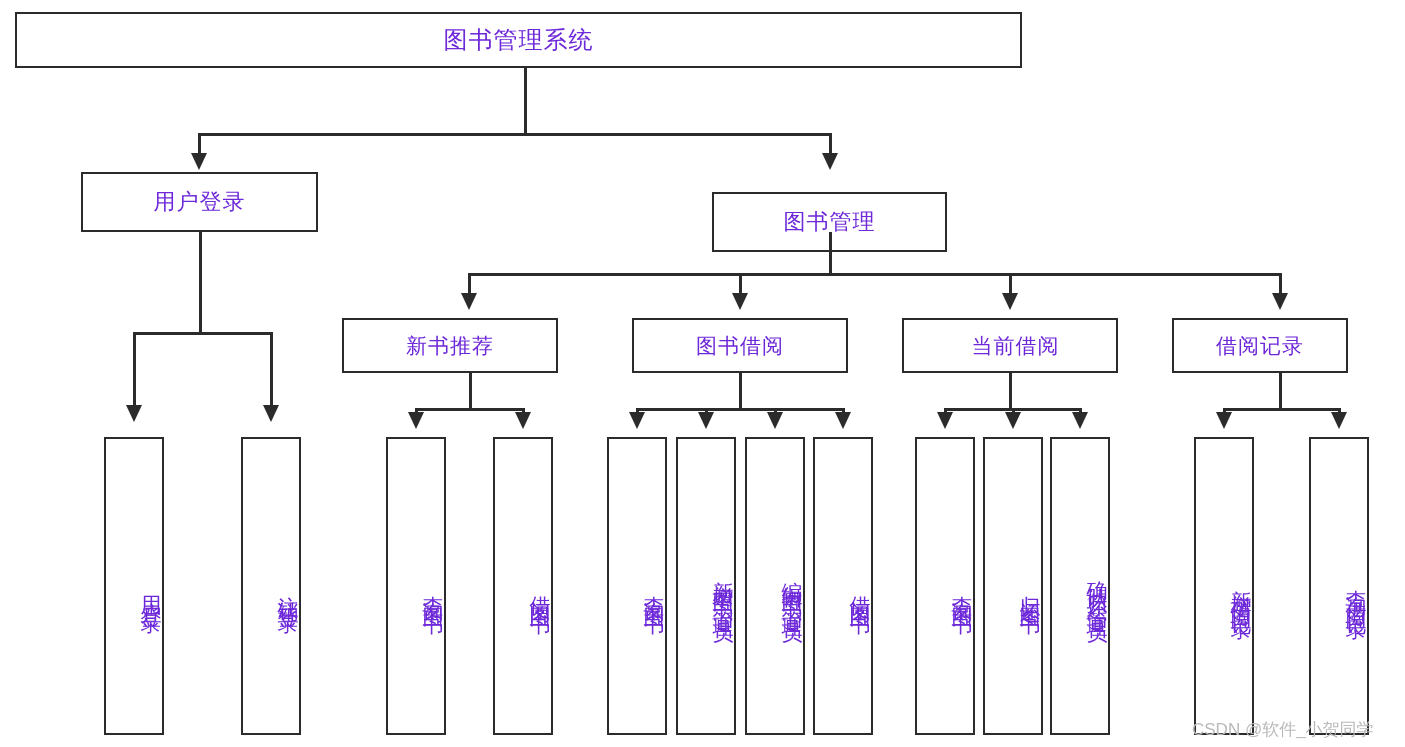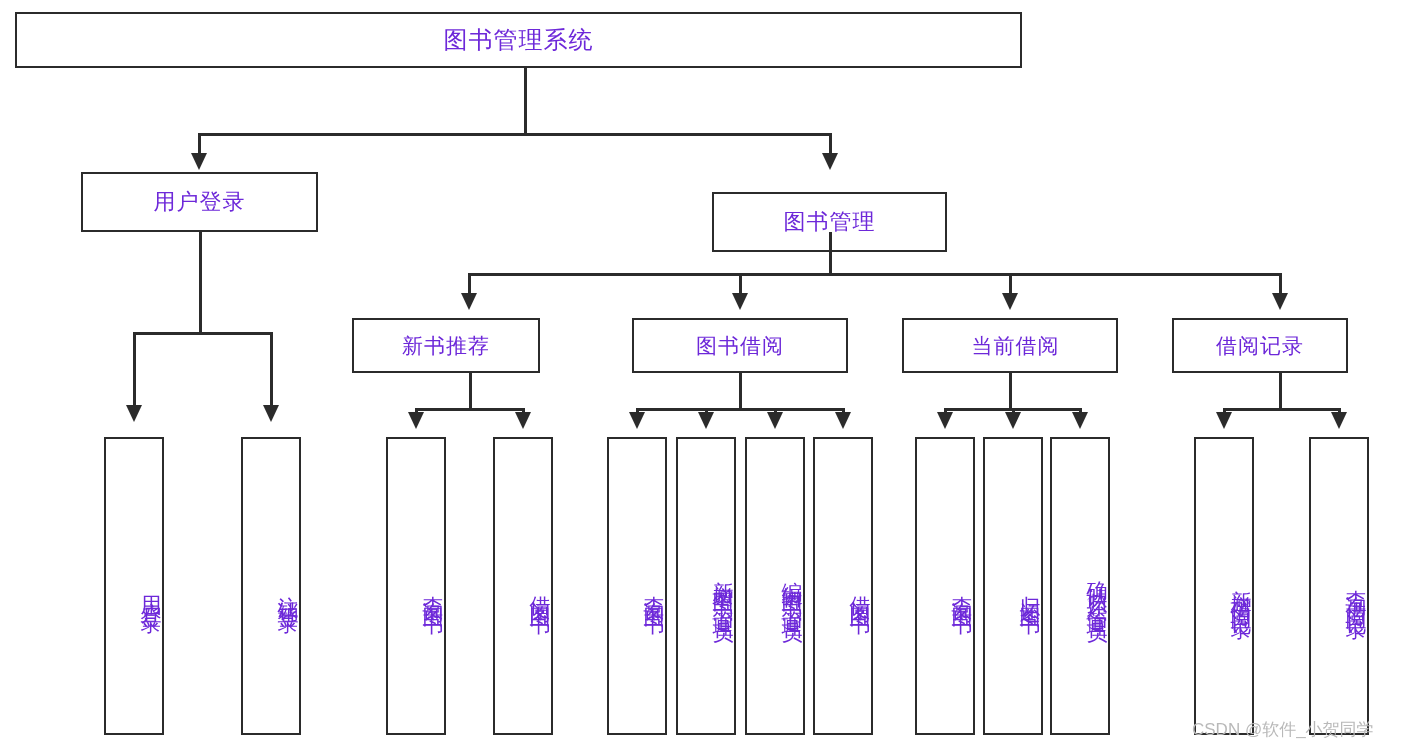--- a/index.html
+++ b/index.html
@@ -124,21 +124,21 @@
 
   <div class="vline" style="left:468px; top:273px; height:22px;"></div>
   <div class="arrow" style="left:461px; top:293px;"></div>
   <div class="vline" style="left:739px; top:273px; height:22px;"></div>
   <div class="arrow" style="left:732px; top:293px;"></div>
   <div class="vline" style="left:1009px; top:273px; height:22px;"></div>
   <div class="arrow" style="left:1002px; top:293px;"></div>
   <div class="vline" style="left:1279px; top:273px; height:22px;"></div>
   <div class="arrow" style="left:1272px; top:293px;"></div>
 
-  <div class="node lvl3" style="left:352px; top:318px; width:188px; height:55px;">
+  <div class="node lvl3" style="left:342px; top:318px; width:216px; height:55px;">
     <span>新书推荐</span>
   </div>
   <div class="node lvl3" style="left:632px; top:318px; width:216px; height:55px;text-align:right;">
     <span>图书借阅</span>
   </div>
   <div class="node lvl3" style="left:902px; top:318px; width:216px; height:55px;padding-left:11px;">
     <span>当前借阅</span>
   </div>
   <div class="node lvl3" style="left:1172px; top:318px; width:176px; height:55px;">
     <span>借阅记录</span>

